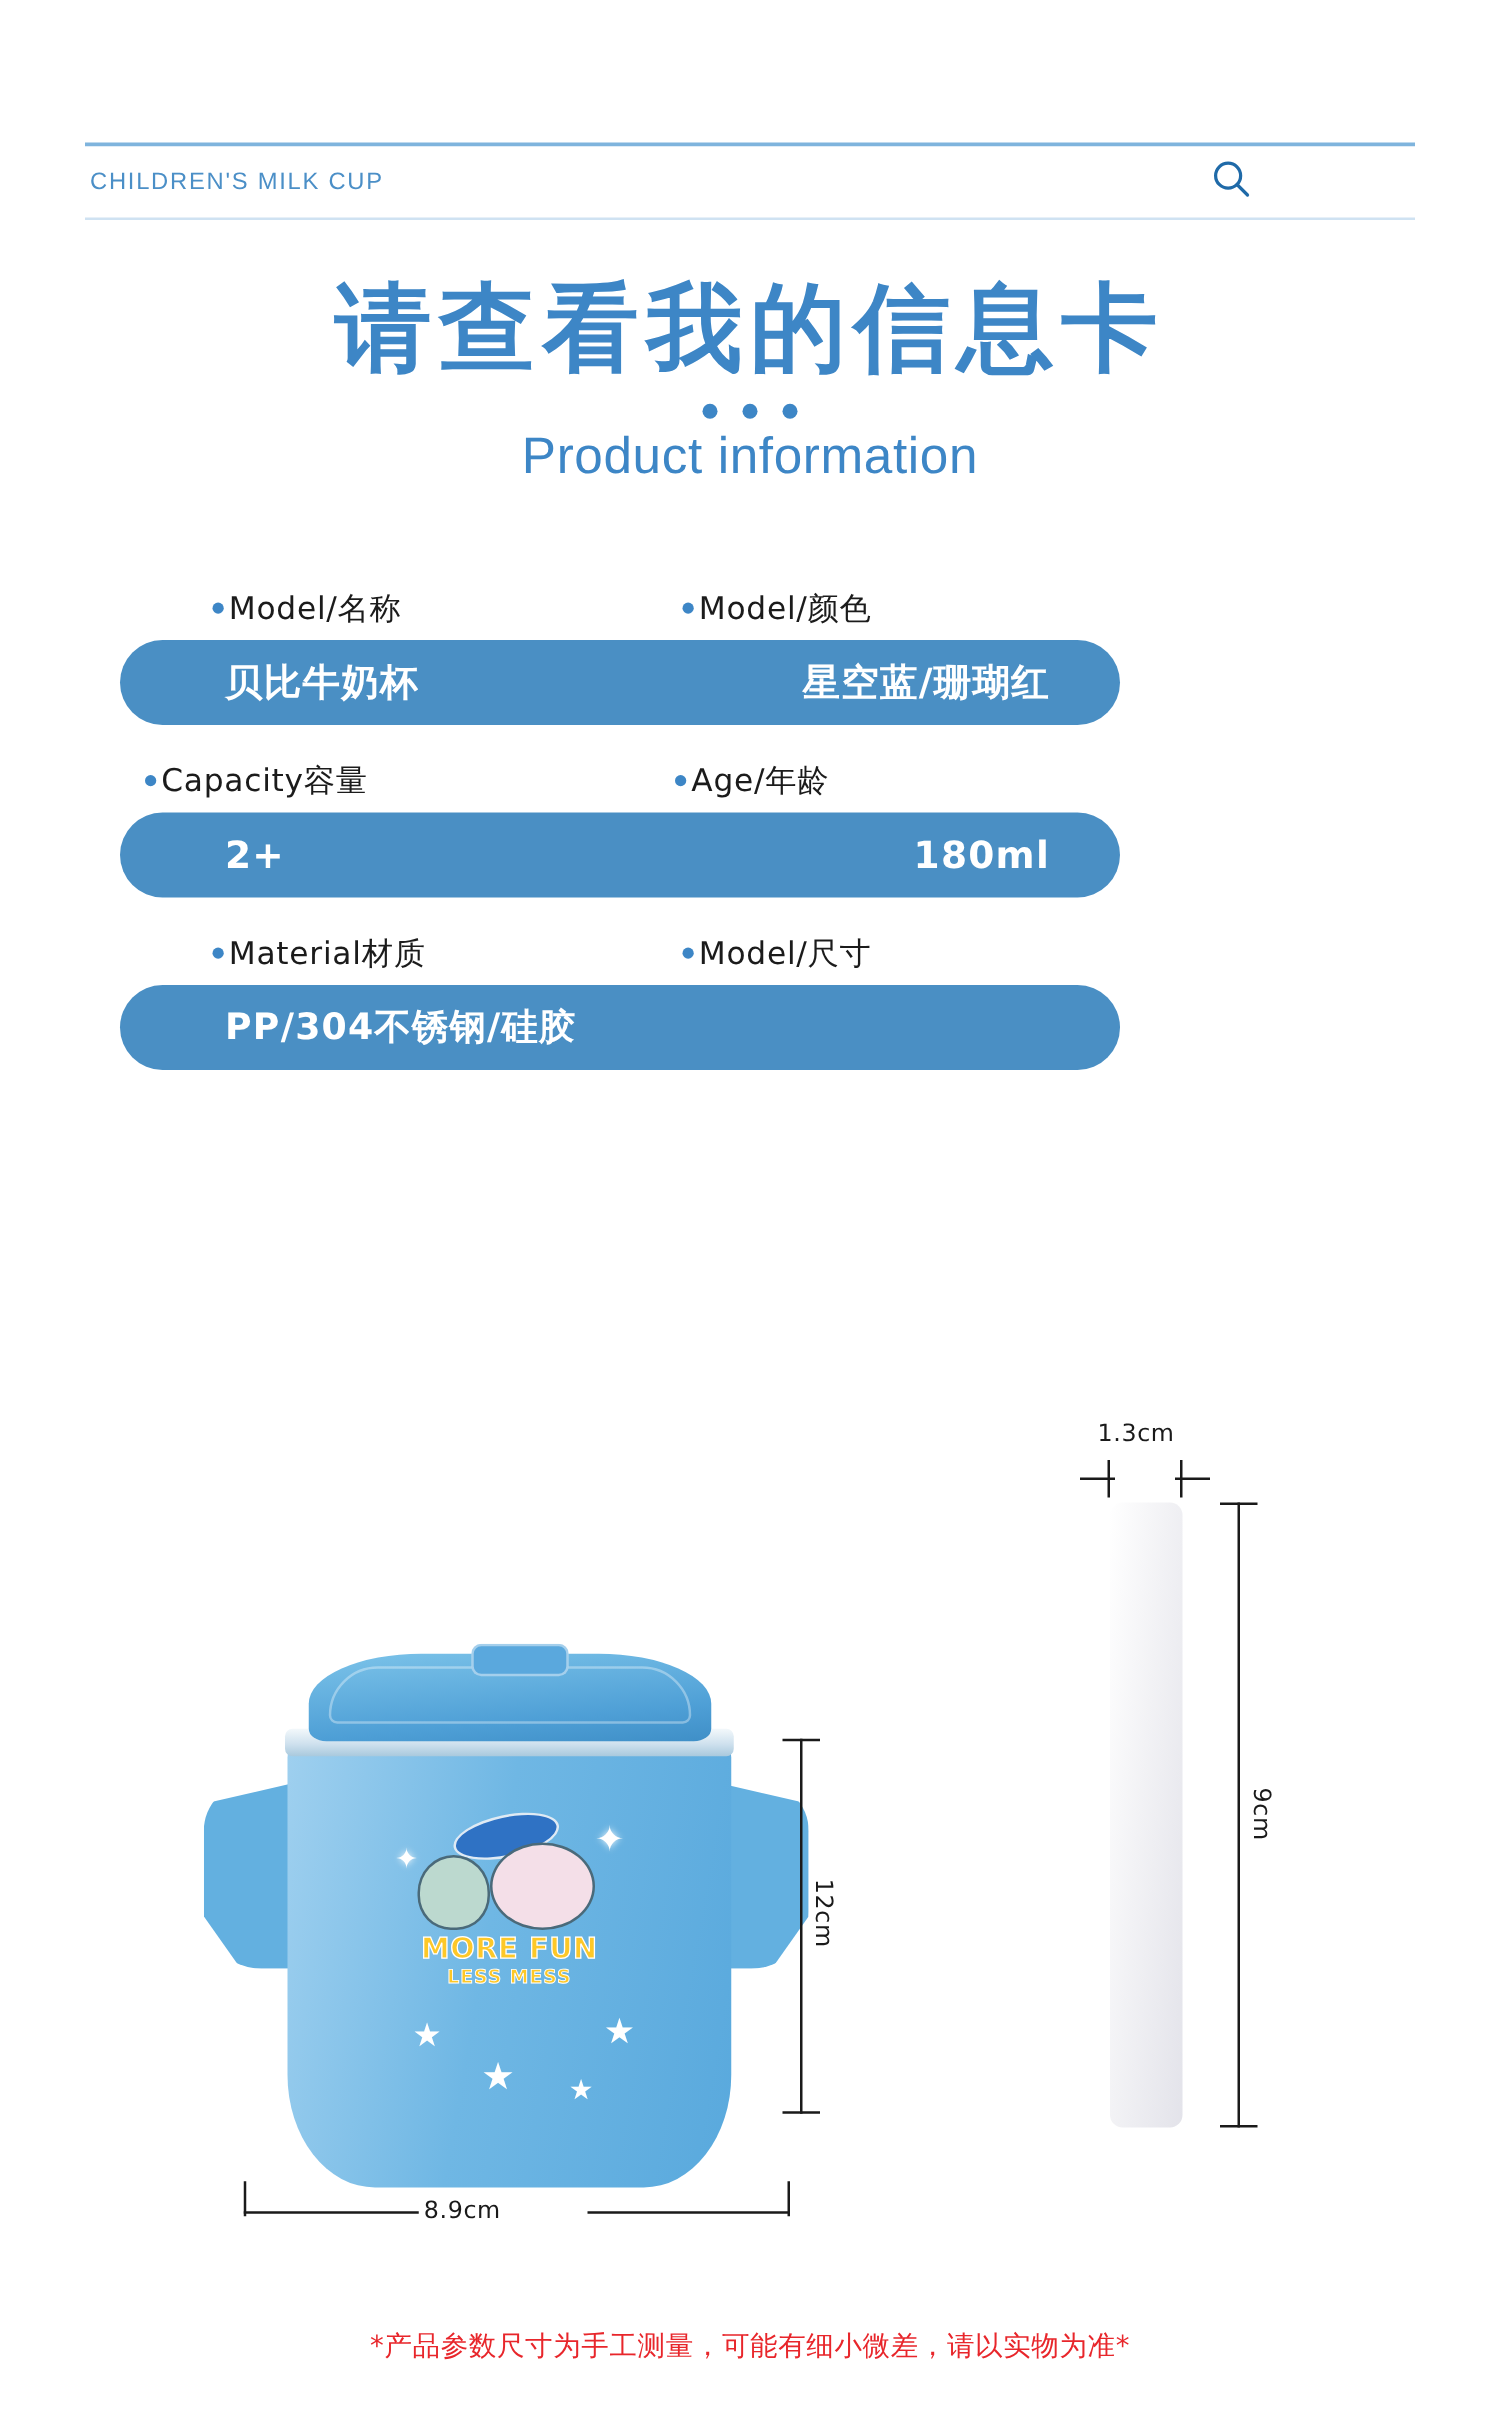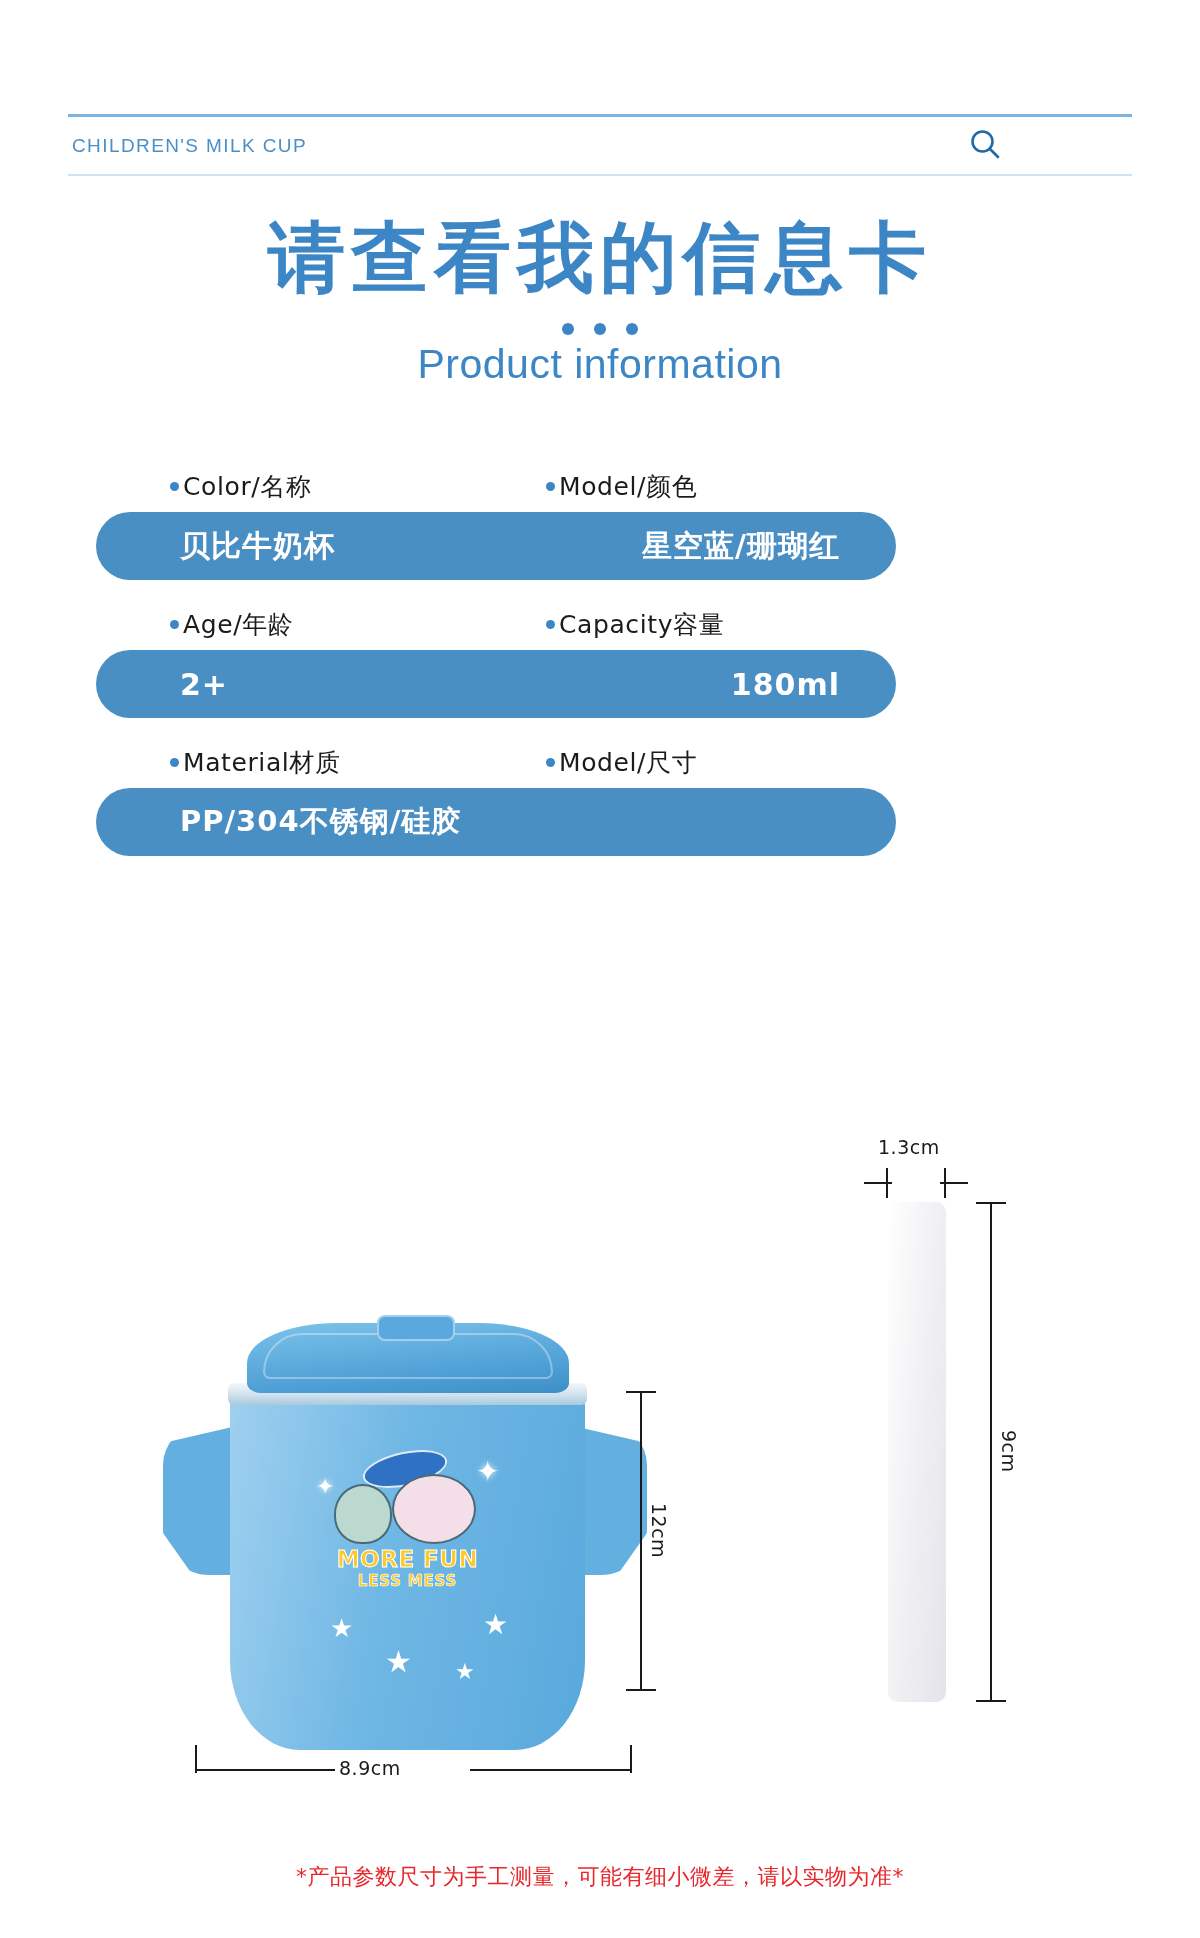--- a/index.html
+++ b/index.html
@@ -22,21 +22,21 @@
     font-size: 19px; letter-spacing: 1.4px; color: #4b8fc7; font-weight: 400;
     padding-left: 4px;
   }
   .search-btn { margin-right: 130px; display: flex; align-items: center; }
 
   
   .hero { position: absolute; left: 0; top: 222px; width: 1200px; text-align: center; }
   .hero-title-cn {
     font-size: 77px; color: #3d86c6; font-weight: 700; letter-spacing: 6px;
     line-height: 1.08;
-    font-family: Liberation Mono, monospace;
+    font-family: Liberation Sans, sans-serif;
   }
   .dots { margin: 18px 0 6px; display: flex; justify-content: center; gap: 20px; }
   .dot { width: 12px; height: 12px; border-radius: 50%; background: #3d86c6; }
   .hero-subtitle {
     font-size: 41px; color: #3d86c6; font-weight: 400; letter-spacing: 0.5px;
   }
 
   
   .specs { position: absolute; left: 96px; top: 470px; width: 800px; }
   .spec-group { margin-bottom: 8px; }
@@ -186,42 +186,42 @@
   </div>
   <div class="hero-subtitle">Product information</div>
 </div>
 
 <div class="specs">
 
   <div class="spec-group">
     <div class="spec-labels">
       <div class="spec-label left">
         <span class="bullet"></span>
-        <span>Color/名称</span>
+        <span>Model/名称</span>
       </div>
       <div class="spec-label right">
         <span class="bullet"></span>
         <span>Model/颜色</span>
       </div>
     </div>
     <div class="spec-pill">
       <div class="pill-val left">贝比牛奶杯</div>
       <div class="pill-val right rt">星空蓝/珊瑚红</div>
     </div>
   </div>
 
   <div class="spec-group">
     <div class="spec-labels">
+      <div class="spec-label right">
+        <span class="bullet"></span>
+        <span>Capacity容量</span>
+      </div>
       <div class="spec-label left">
         <span class="bullet"></span>
         <span>Age/年龄</span>
-      </div>
-      <div class="spec-label right">
-        <span class="bullet"></span>
-        <span>Capacity容量</span>
       </div>
     </div>
     <div class="spec-pill">
       <div class="pill-val left">2+</div>
       <div class="pill-val right rt">180ml</div>
     </div>
   </div>
 
   <div class="spec-group">
     <div class="spec-labels">

